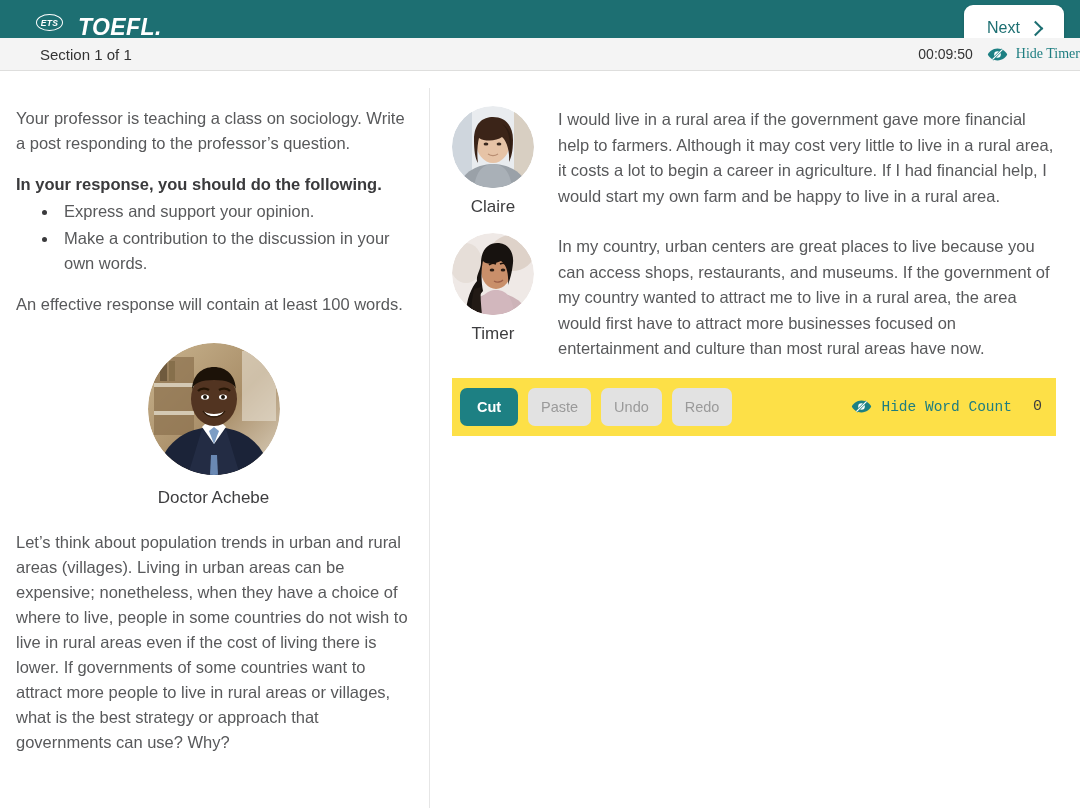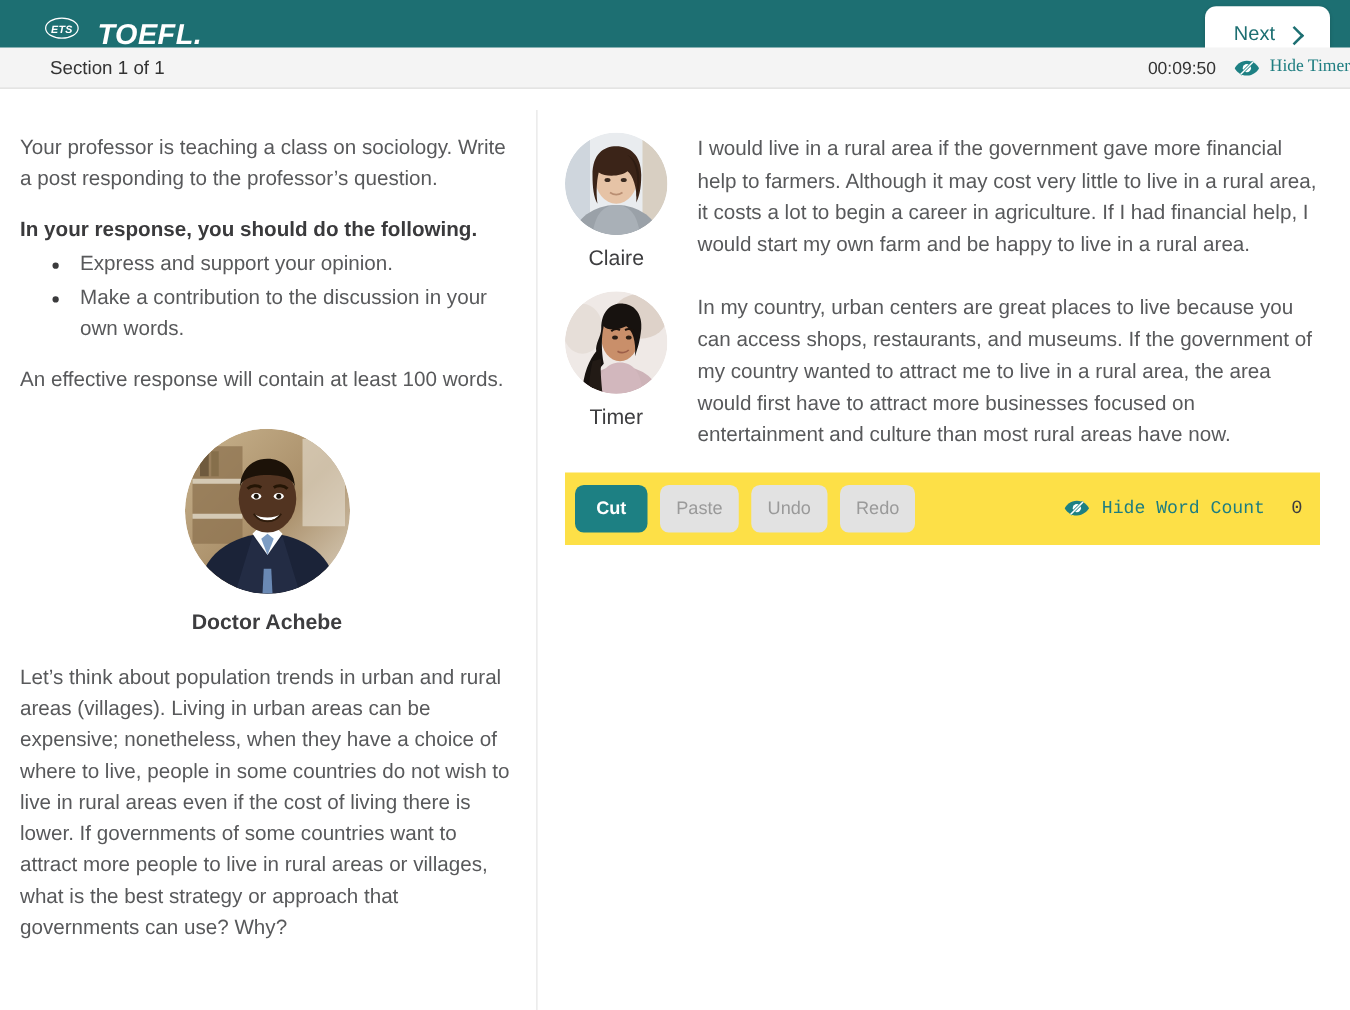--- a/index.html
+++ b/index.html
@@ -71,21 +71,21 @@
   .bullets li {
     font-size:16.5px; line-height:25px; color:#58595b;
     padding-left:48px; position:relative; margin-bottom:2px;
   }
   .bullets li::before {
     content:""; position:absolute; left:26px; top:11px;
     width:5px; height:5px; border-radius:50%; background:#3a3a3c;
   }
 
   
-  .prof-block { margin-top:26px; text-align:center;font-weight:bold; }
+  .prof-block { margin-top:26px; text-align:center; }
   .prof-avatar {
     width:132px; height:132px; border-radius:50%;
     margin:0 auto; overflow:hidden; position:relative;
   }
   .prof-name { margin-top:13px; font-size:17px; color:#3d3d3f; }
   .prof-question { margin-top:22px; }
 
   .post { display:flex; gap:20px; margin-bottom:14px; }
   .post-av-col { width:90px; flex:0 0 90px; text-align:center; padding-top:2px; }
   .post-avatar {

